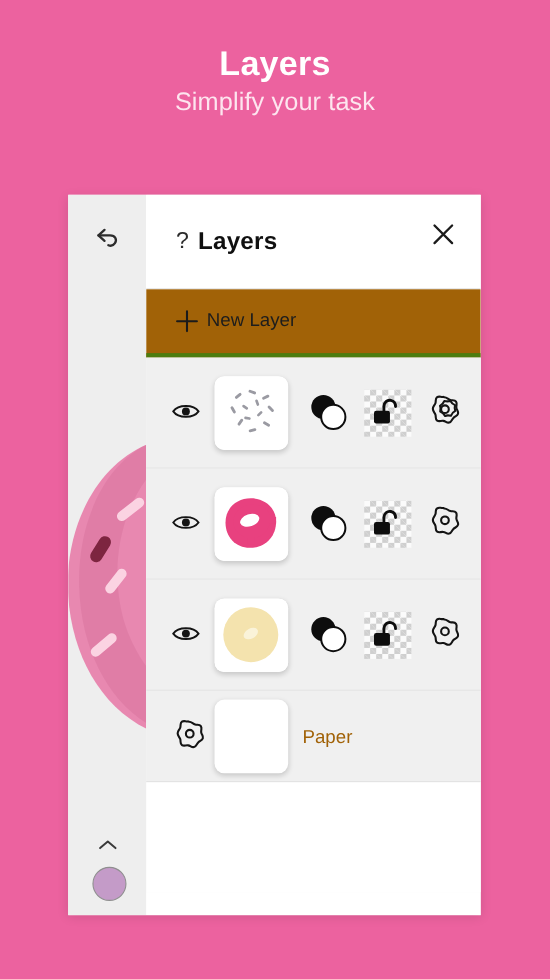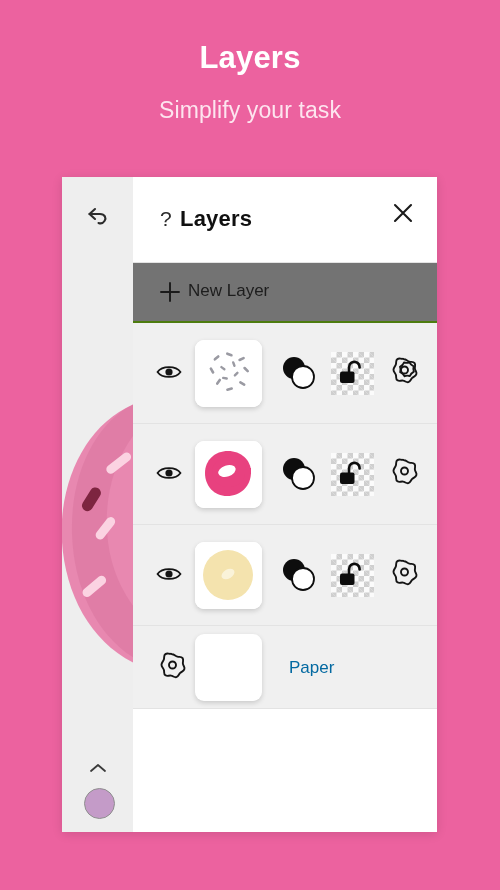--- a/index.html
+++ b/index.html
@@ -12,21 +12,21 @@
   .screen{position:relative;width:422px;height:890px;}
 
   
   .promo{position:absolute;top:0;left:0;width:500px;text-align:center;}
   .promo-title{
     margin-top:42px;
     font-size:31px;font-weight:bold;color:#ffffff;letter-spacing:.2px;
     line-height:1.05;
   }
   .promo-sub{
-    margin-top:22px;
+    margin-top:4px;
     font-size:23px;font-weight:400;color:#fde5ef;letter-spacing:.1px;
   }
 
   
   .app{
     position:absolute;left:62px;top:177px;width:375px;height:655px;
     background:#ffffff;overflow:hidden;
     box-shadow:0 2px 10px rgba(0,0,0,.12);
   }
 
@@ -67,22 +67,22 @@
   }
   .head-title{
     position:absolute;left:47px;top:29px;font-size:22px;font-weight:bold;color:#101010;
     letter-spacing:.2px;
   }
   .head-close{
     position:absolute;right:21px;top:23px;width:26px;height:26px;
   }
 
   .newlayer{
-    position:relative;height:58px;background:#737373;
-    border-bottom:2px solid #4d7c0f;
+    position:relative;height:58px;background:#a16207;
+    border-bottom:4px solid #4d7c0f;
   }
   .plus{position:absolute;left:26px;top:18px;width:22px;height:22px;}
   .newlayer-label{
     position:absolute;left:55px;top:18px;font-size:17px;color:#1d1d1d;
   }
 
   .rows{background:#f0f0f0;}
   .row{
     position:relative;height:100px;
     border-bottom:1px solid #e3e3e3;
@@ -109,21 +109,21 @@
   
   .paper-row{
     position:relative;height:82px;background:#f0f0f0;border-bottom:1px solid #e3e3e3;
   }
   .paper-cog{position:absolute;left:22px;top:24px;width:34px;height:34px;}
   .paper-thumb{
     position:absolute;left:62px;top:8px;width:67px;height:67px;border-radius:9px;
     background:#ffffff;box-shadow:0 2px 5px rgba(0,0,0,.16);
   }
   .paper-label{
-    position:absolute;left:156px;top:32px;font-size:17px;color:#0369a1;
+    position:absolute;left:142px;top:32px;font-size:17px;color:#a16207;
   }
   .panel-empty{height:100px;background:#ffffff;}
 
   svg{display:block;}
 </style>
 </head>
 <body>
 
 <div class="screen">
 

